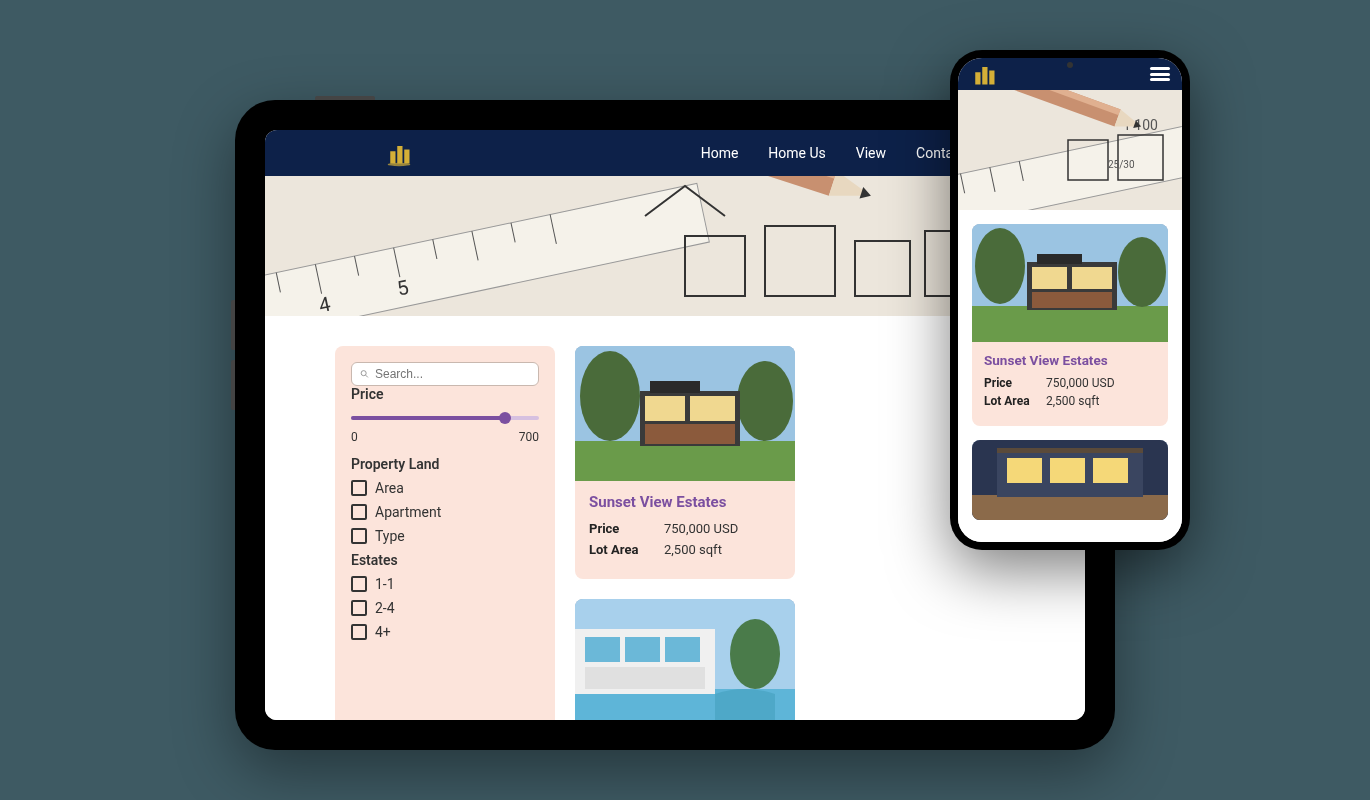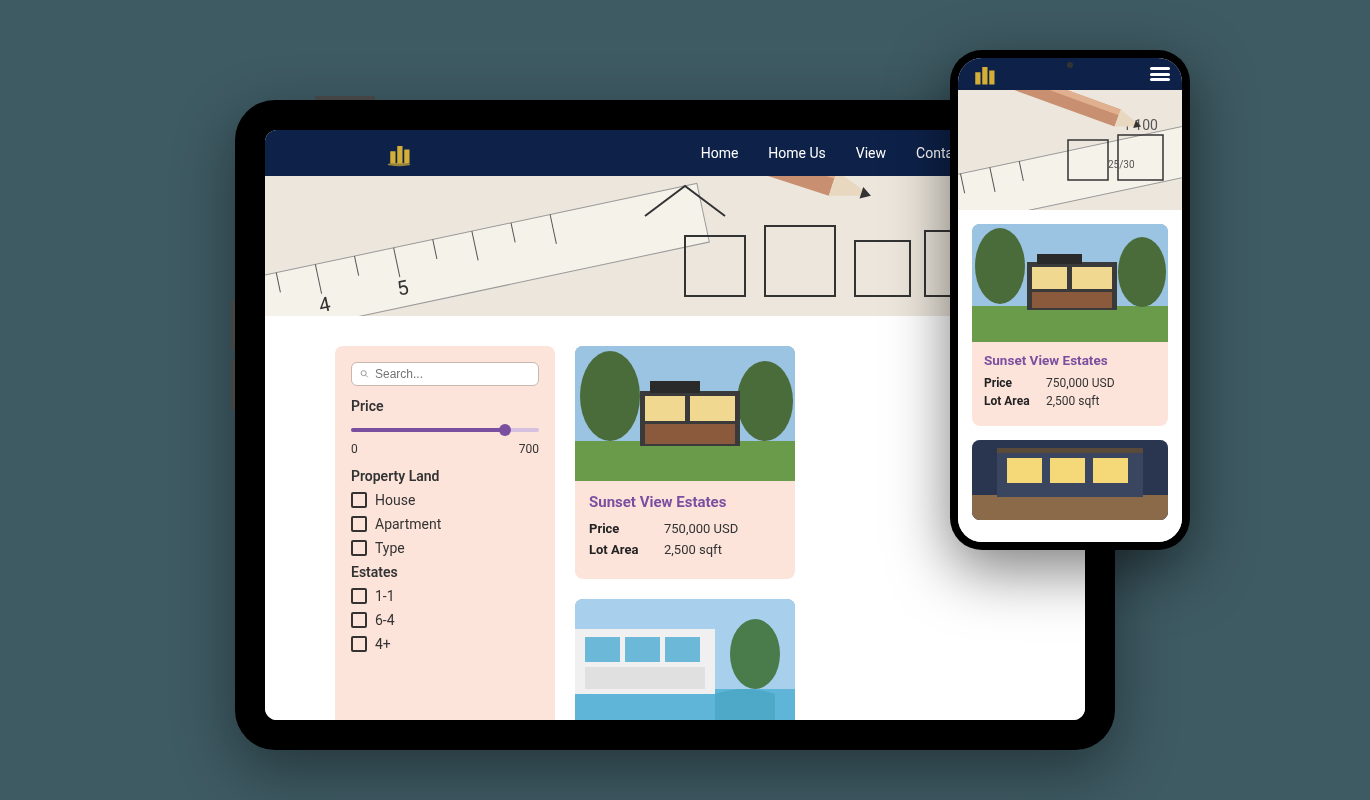--- a/index.html
+++ b/index.html
@@ -160,21 +160,20 @@
     padding: 16px;
     flex-shrink: 0;
   }
   .search-box {
     display: flex;
     align-items: center;
     background: #fff;
     border: 1px solid #c9b8af;
     border-radius: 6px;
     padding: 4px 8px;
-    margin-bottom: 12px;
     justify-content: flex-end;
   }
   .search-box svg { width: 14px; height: 14px; fill: #888; margin-right: 6px; }
   .search-box input {
     border: none;
     outline: none;
     flex: 1;
     font-size: 12px;
     background: transparent;
   }
@@ -394,39 +393,39 @@
           <div class="slider-thumb"></div>
         </div>
         <div class="slider-labels">
           <span>0</span>
           <span>700</span>
         </div>
 
         <div class="filter-label">Property Land</div>
         <div class="checkbox-row">
           <div class="checkbox"></div>
-          <span>House</span>
+          <span>Area</span>
         </div>
         <div class="checkbox-row">
           <div class="checkbox"></div>
           <span>Apartment</span>
         </div>
         <div class="checkbox-row">
           <div class="checkbox"></div>
           <span>Type</span>
         </div>
 
         <div class="filter-label">Estates</div>
         <div class="checkbox-row">
           <div class="checkbox"></div>
           <span>1-1</span>
         </div>
         <div class="checkbox-row">
           <div class="checkbox"></div>
-          <span>6-4</span>
+          <span>2-4</span>
         </div>
         <div class="checkbox-row">
           <div class="checkbox"></div>
           <span>4+</span>
         </div>
       </div>
 
       <div class="listings">
 
         <div class="card">

